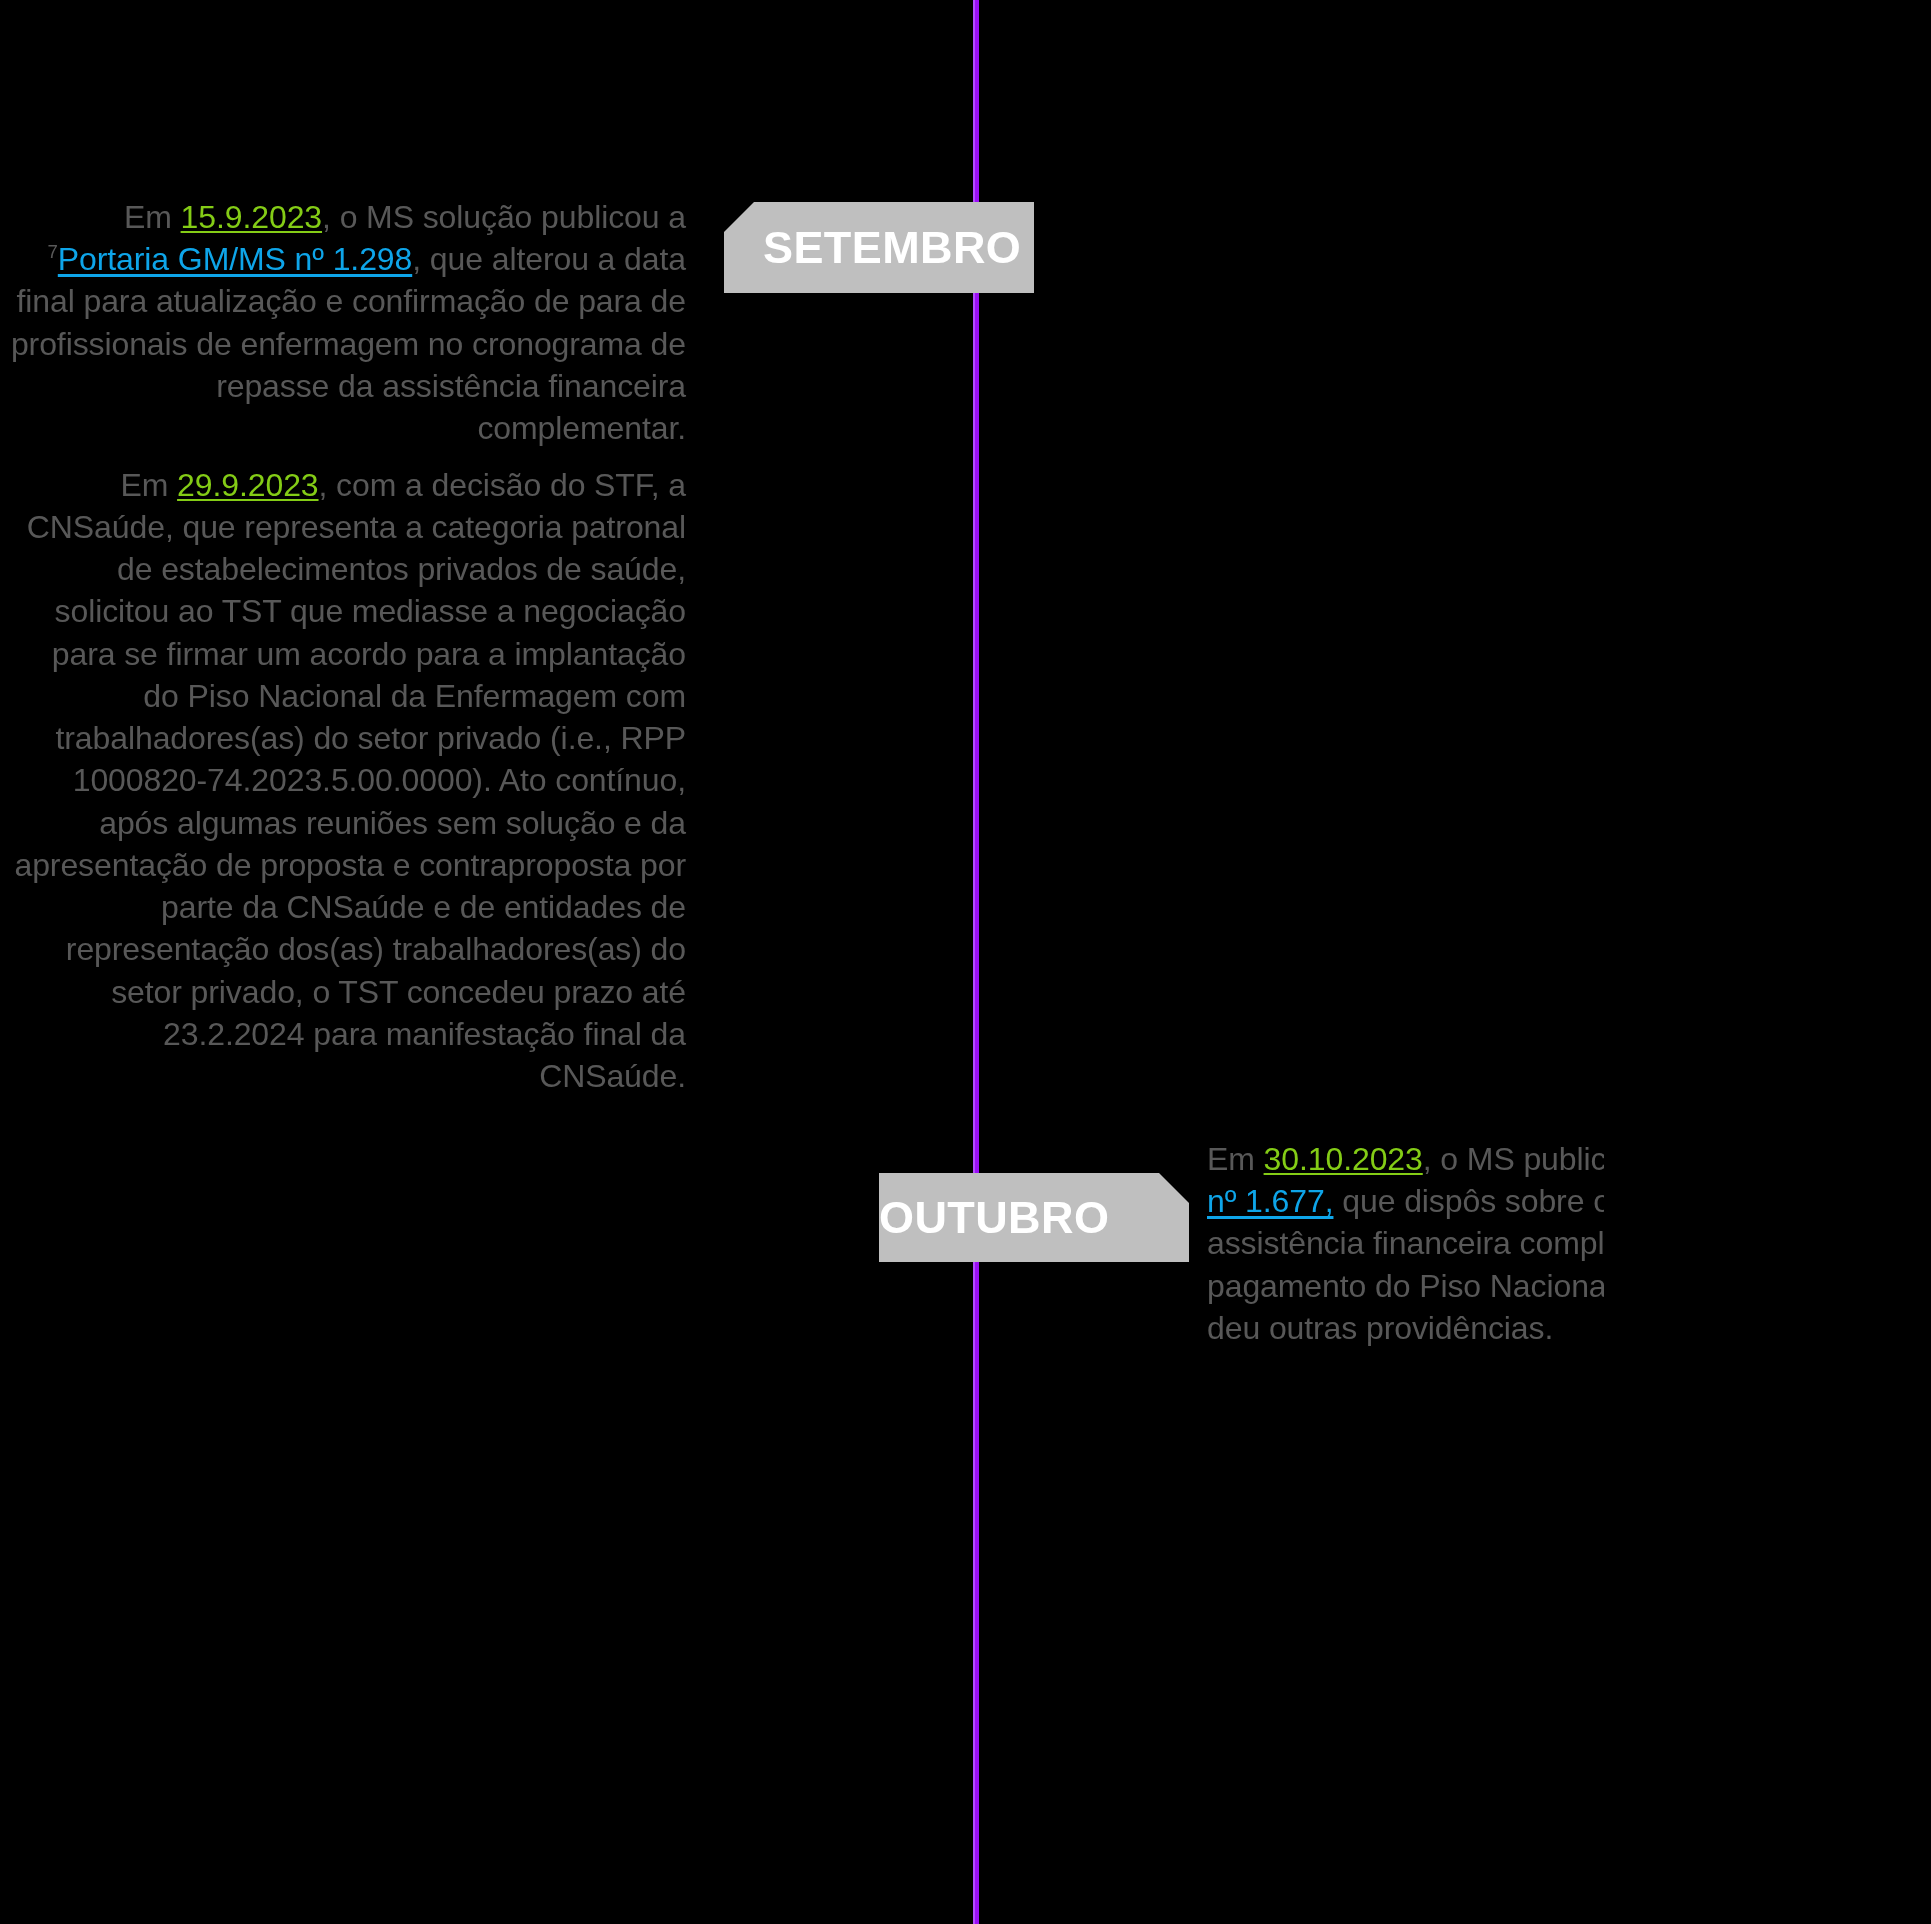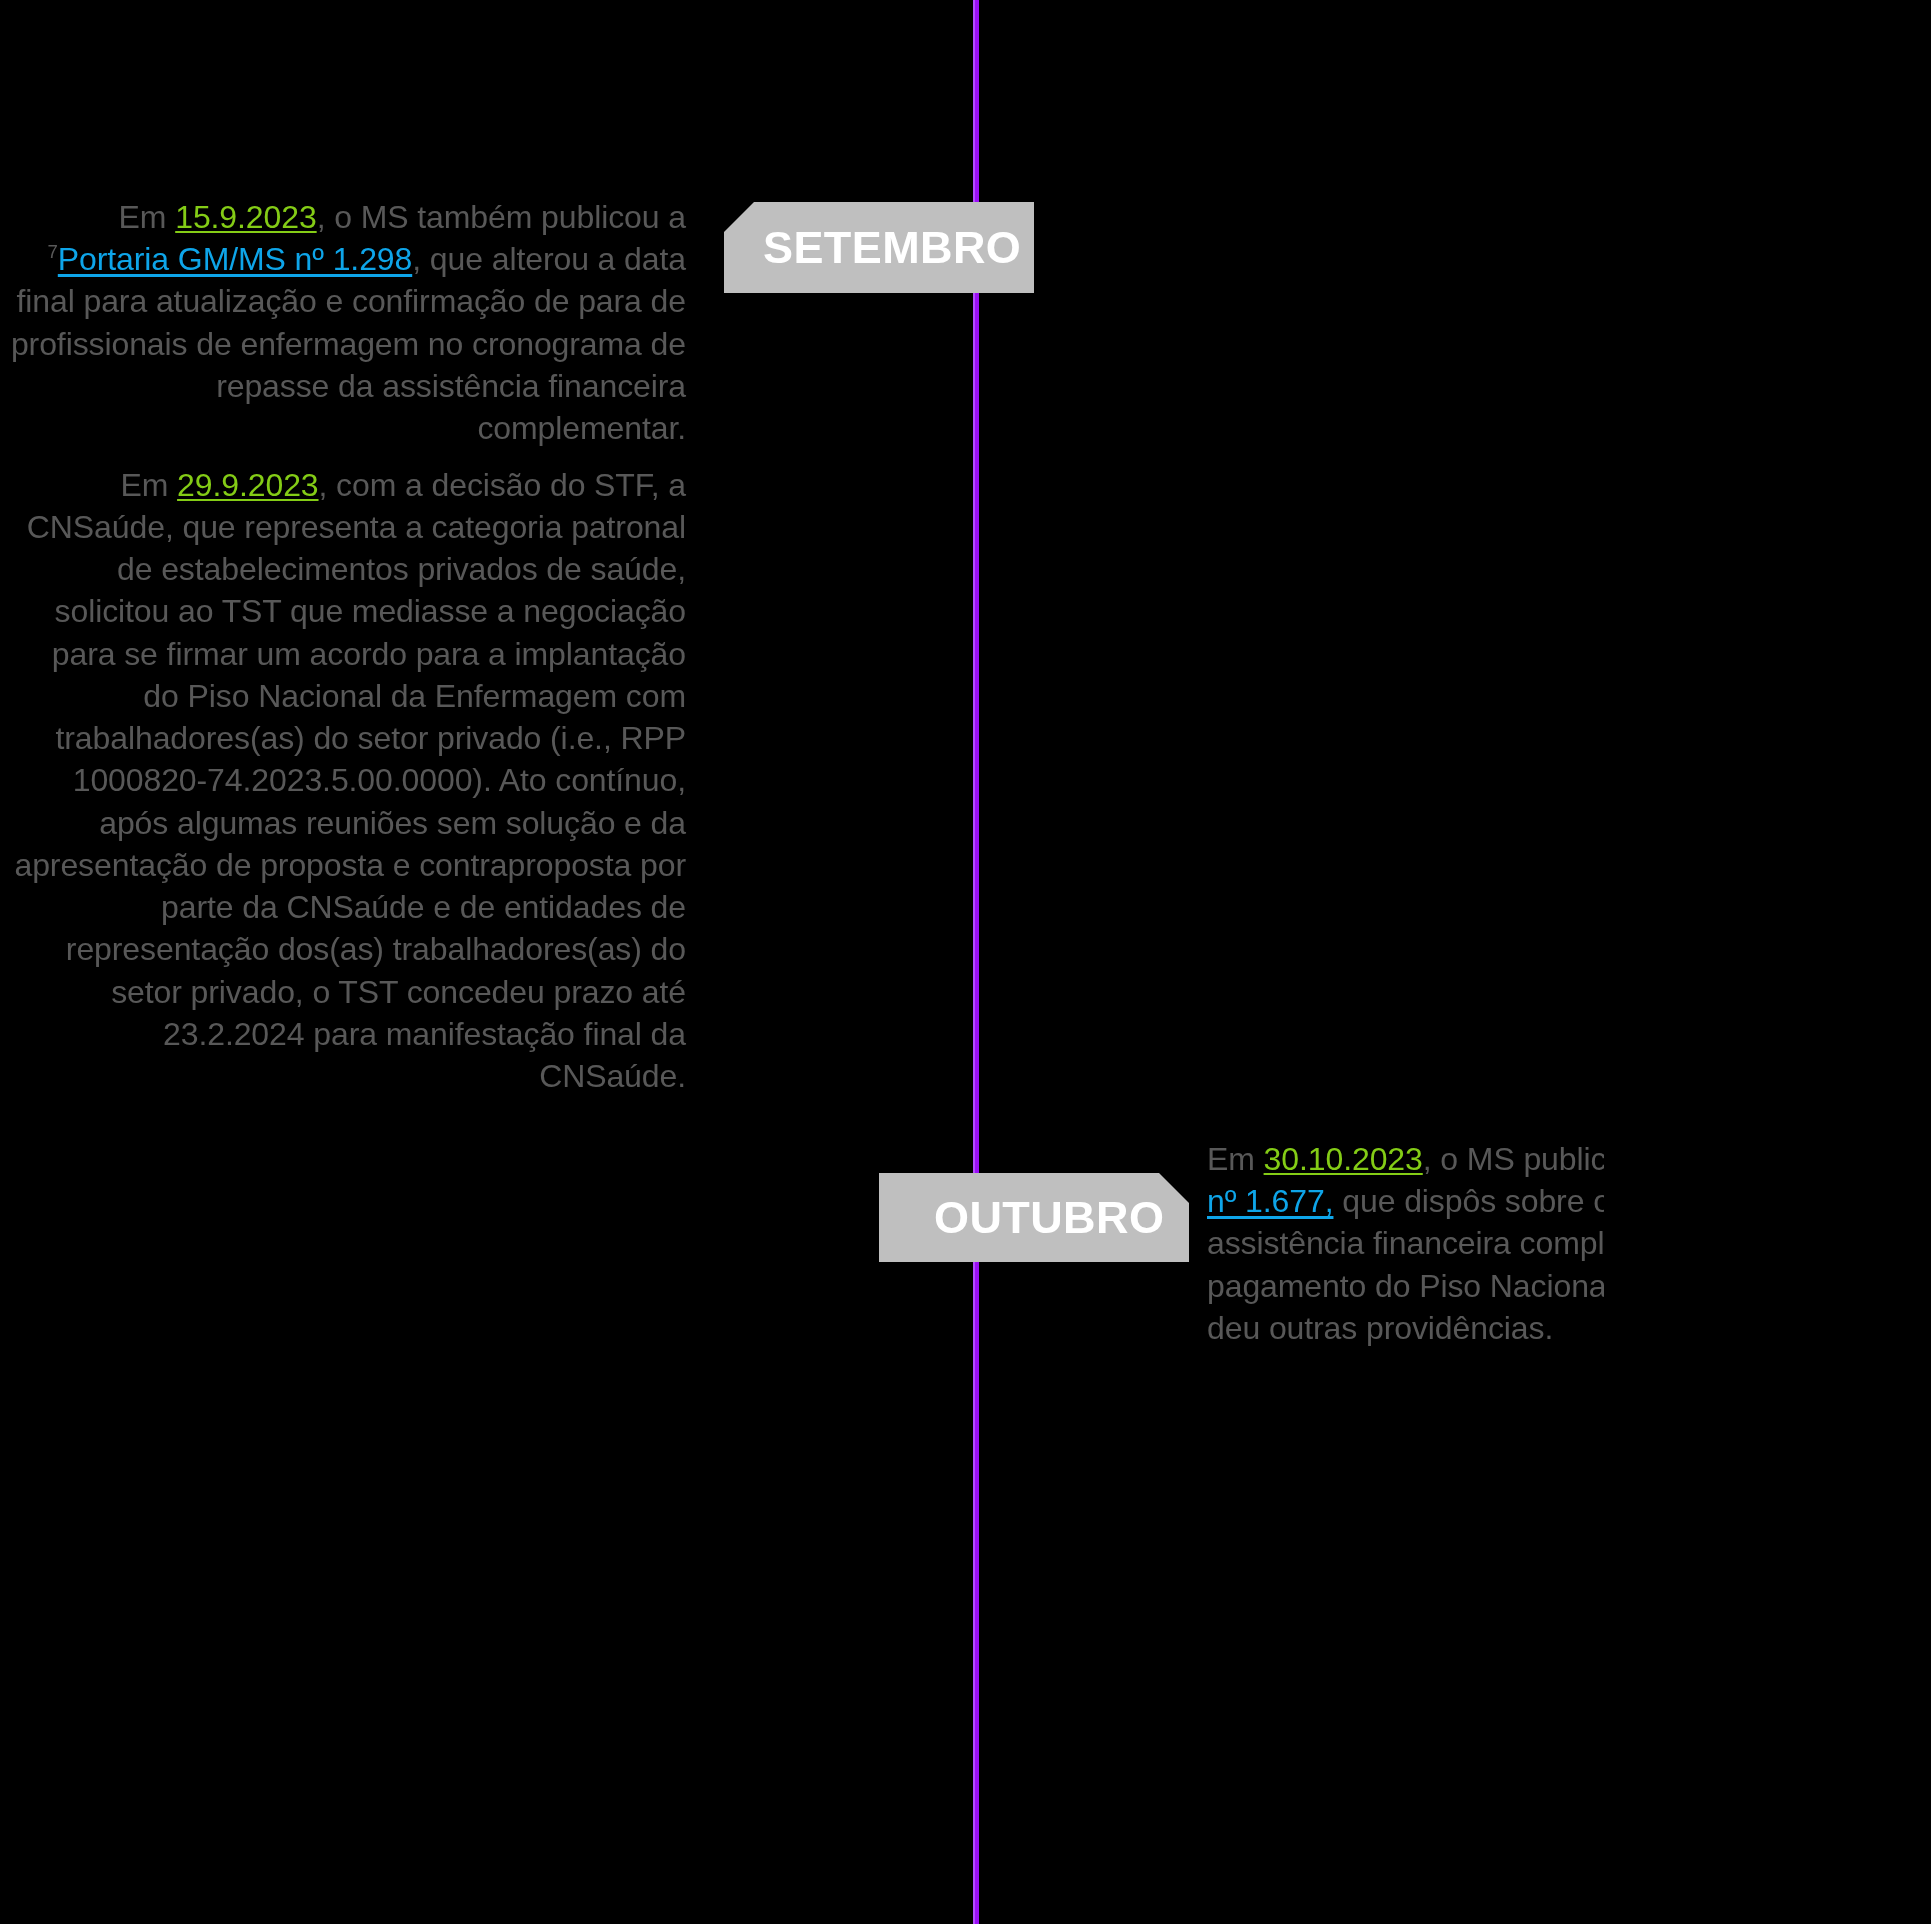--- a/index.html
+++ b/index.html
@@ -69,21 +69,20 @@
 
   
   #banner-outubro {
     left: 879px;
     top: 1173px;
     width: 310px;
     height: 89px;
     -webkit-clip-path: polygon(0 0, calc(100% - 30px) 0, 100% 30px, 100% 100%, 0 100%);
     clip-path: polygon(0 0, calc(100% - 30px) 0, 100% 30px, 100% 100%, 0 100%);
     justify-content: flex-start;
-    padding-left: 55px;
   }
 
   
   .story-block {
     position: absolute;
     color: #585858;
     font-size: 32px;
     line-height: 1.32;
     letter-spacing: -0.1px;
   }
@@ -139,21 +138,21 @@
 
   <div class="timeline-axis"></div>
   <div class="timeline-axis-highlight"></div>
 
   <div id="banner-setembro" class="month-banner">
     <span class="month-label">SETEMBRO</span>
   </div>
 
   <div id="block-setembro" class="story-block">
 
-    <p><span>Em </span><span class="date-underline">15.9.2023</span><span>, o MS também publicou a </span><span class="footnote-marker">7</span><a class="doc-link" href="#">Portaria GM/MS nº 1.298</a><span>, que alterou a data final para atualização e confirmação de para de profissionais de enfermagem no cronograma de repasse da assistência financeira complementar.</span></p>
+    <p><span>Em </span><span class="date-underline">15.9.2023</span><span>, o MS solução publicou a </span><span class="footnote-marker">7</span><a class="doc-link" href="#">Portaria GM/MS nº 1.298</a><span>, que alterou a data final para atualização e confirmação de para de profissionais de enfermagem no cronograma de repasse da assistência financeira complementar.</span></p>
 
     <p><span>Em </span><span class="date-underline">29.9.2023</span><span>, com a decisão do STF, a CNSaúde, que representa a categoria patronal de estabelecimentos privados de saúde, solicitou ao TST que mediasse a negociação para se firmar um acordo para a implantação do Piso Nacional da Enfermagem com trabalhadores(as) do setor privado (i.e., RPP 1000820-74.2023.5.00.0000). Ato contínuo, após algumas reuniões sem solução e da apresentação de proposta e contraproposta por parte da CNSaúde e de entidades de representação dos(as) trabalhadores(as) do setor privado, o TST concedeu prazo até 23.2.2024 para manifestação final da CNSaúde.</span></p>
   </div>
 
   <div id="banner-outubro" class="month-banner">
     <span class="month-label">OUTUBRO</span>
   </div>
 
   <div id="block-outubro" class="story-block">
 

